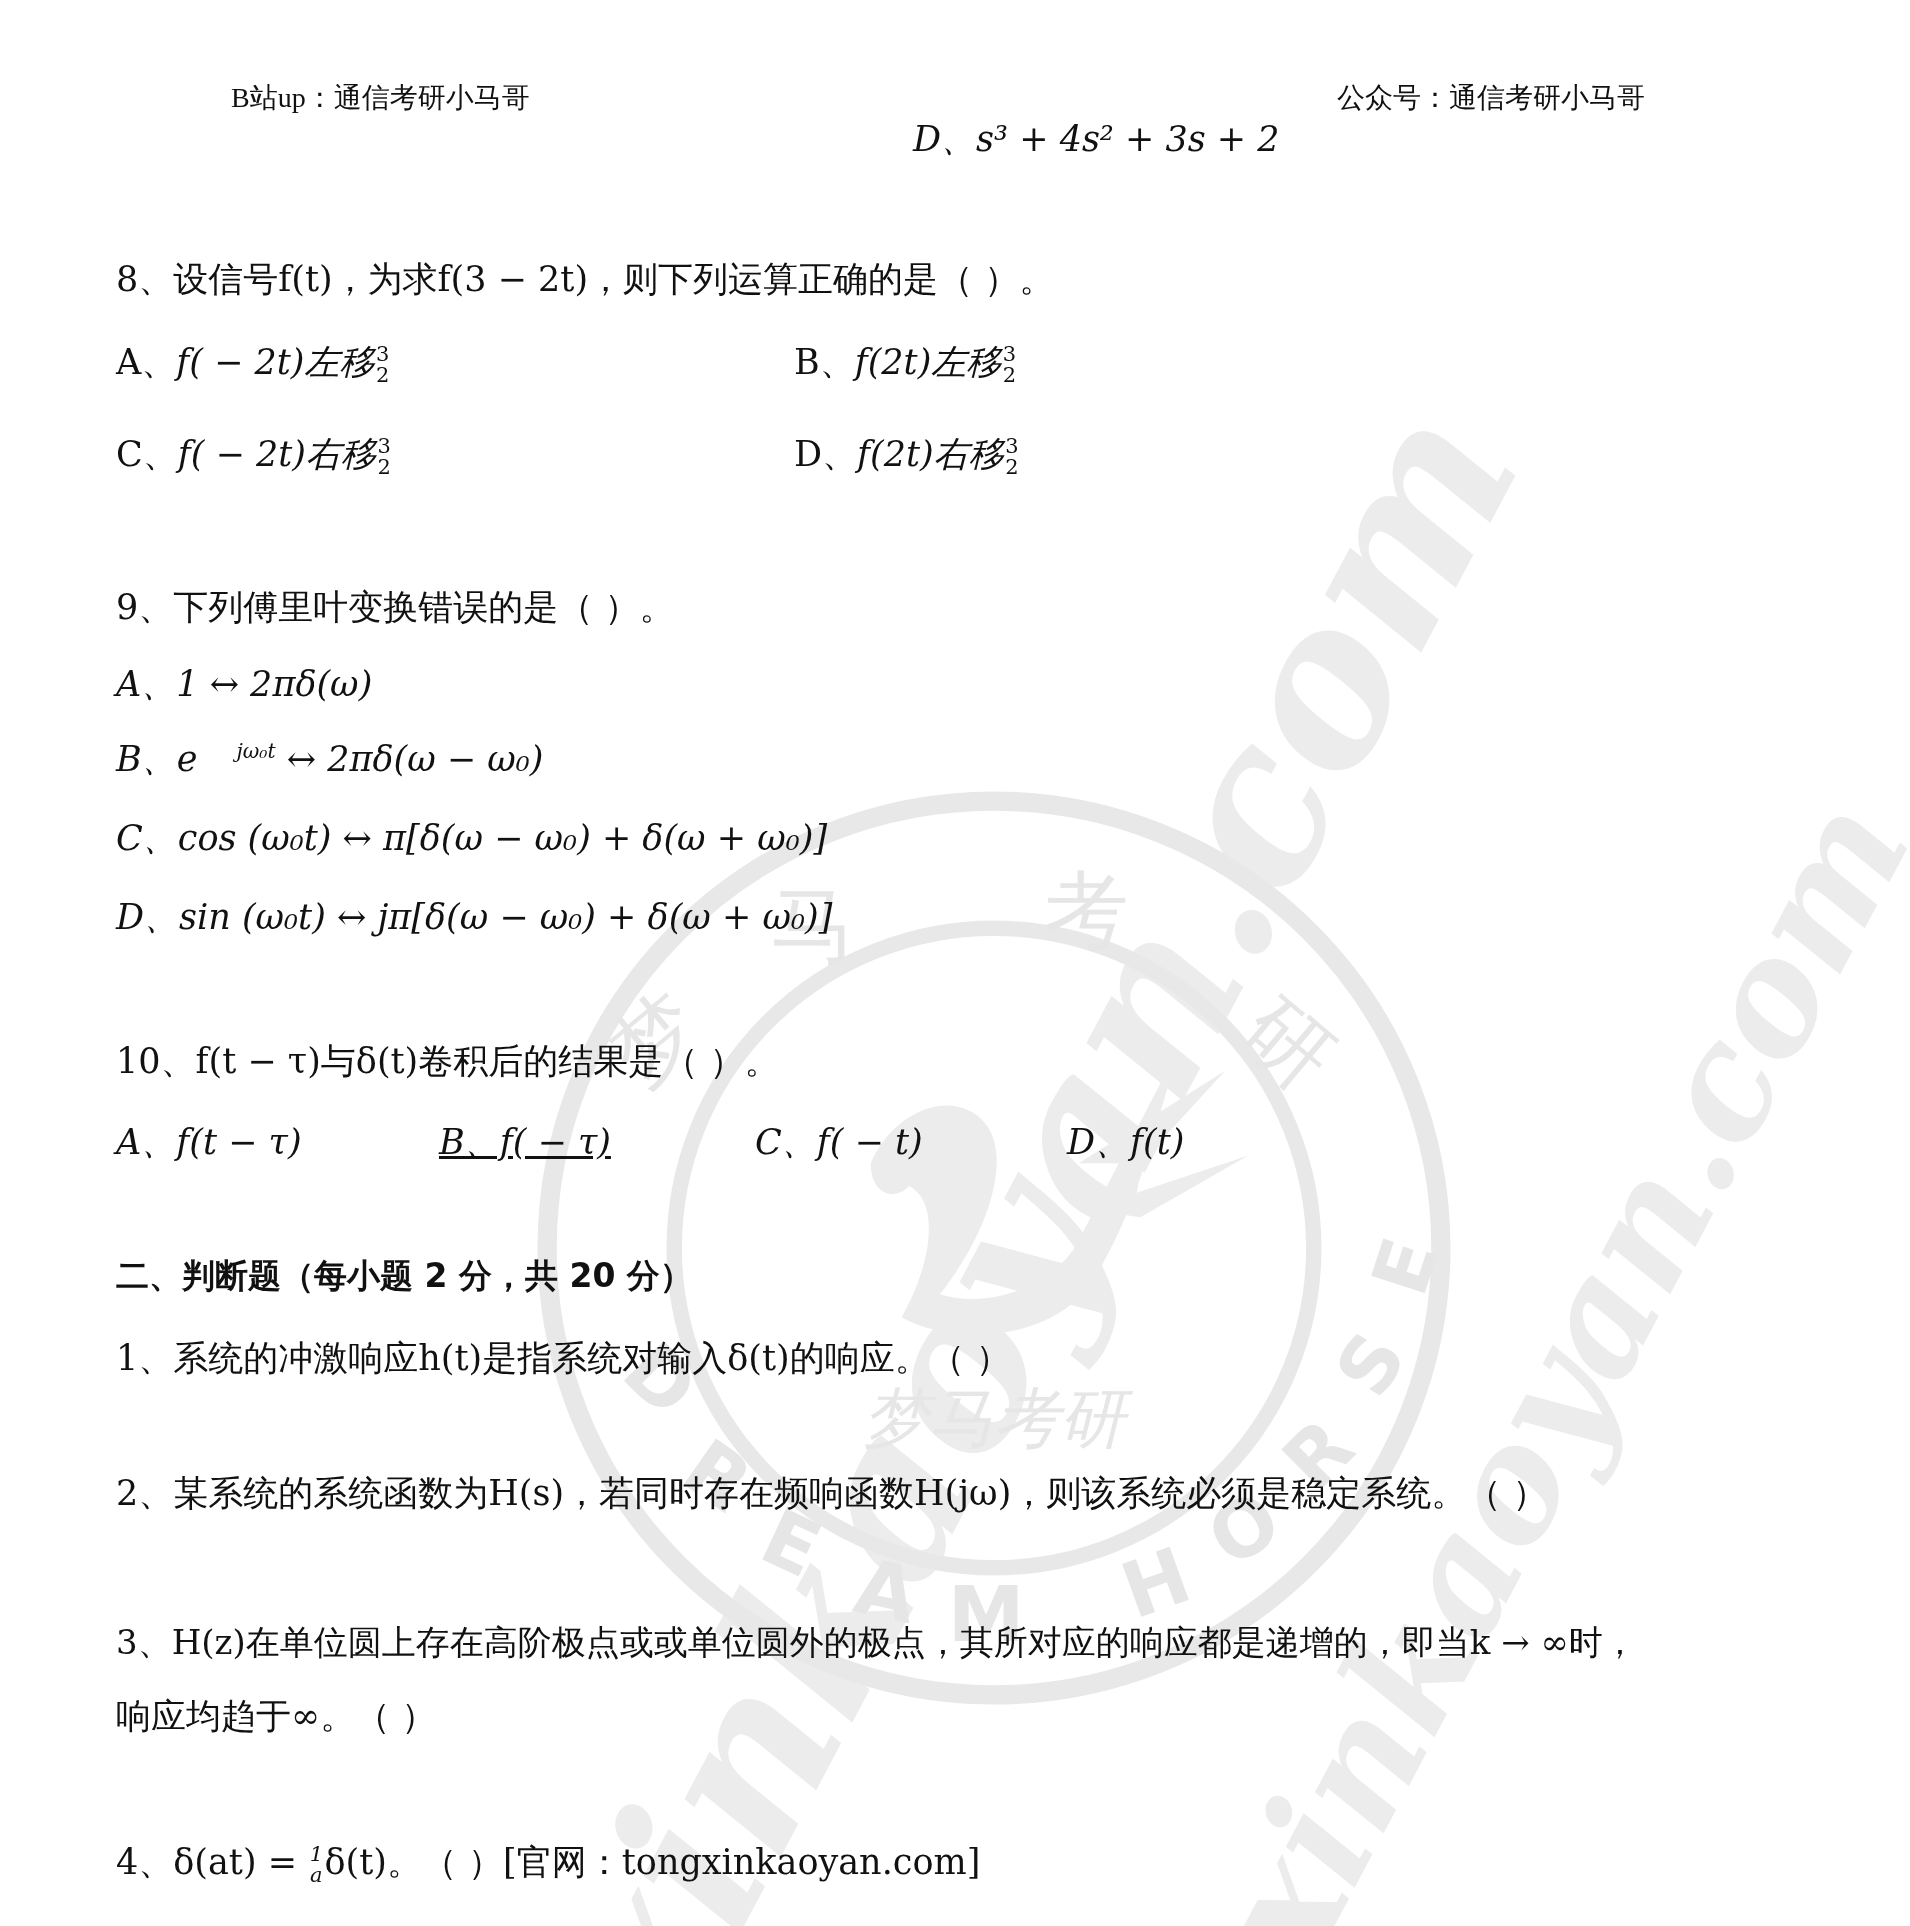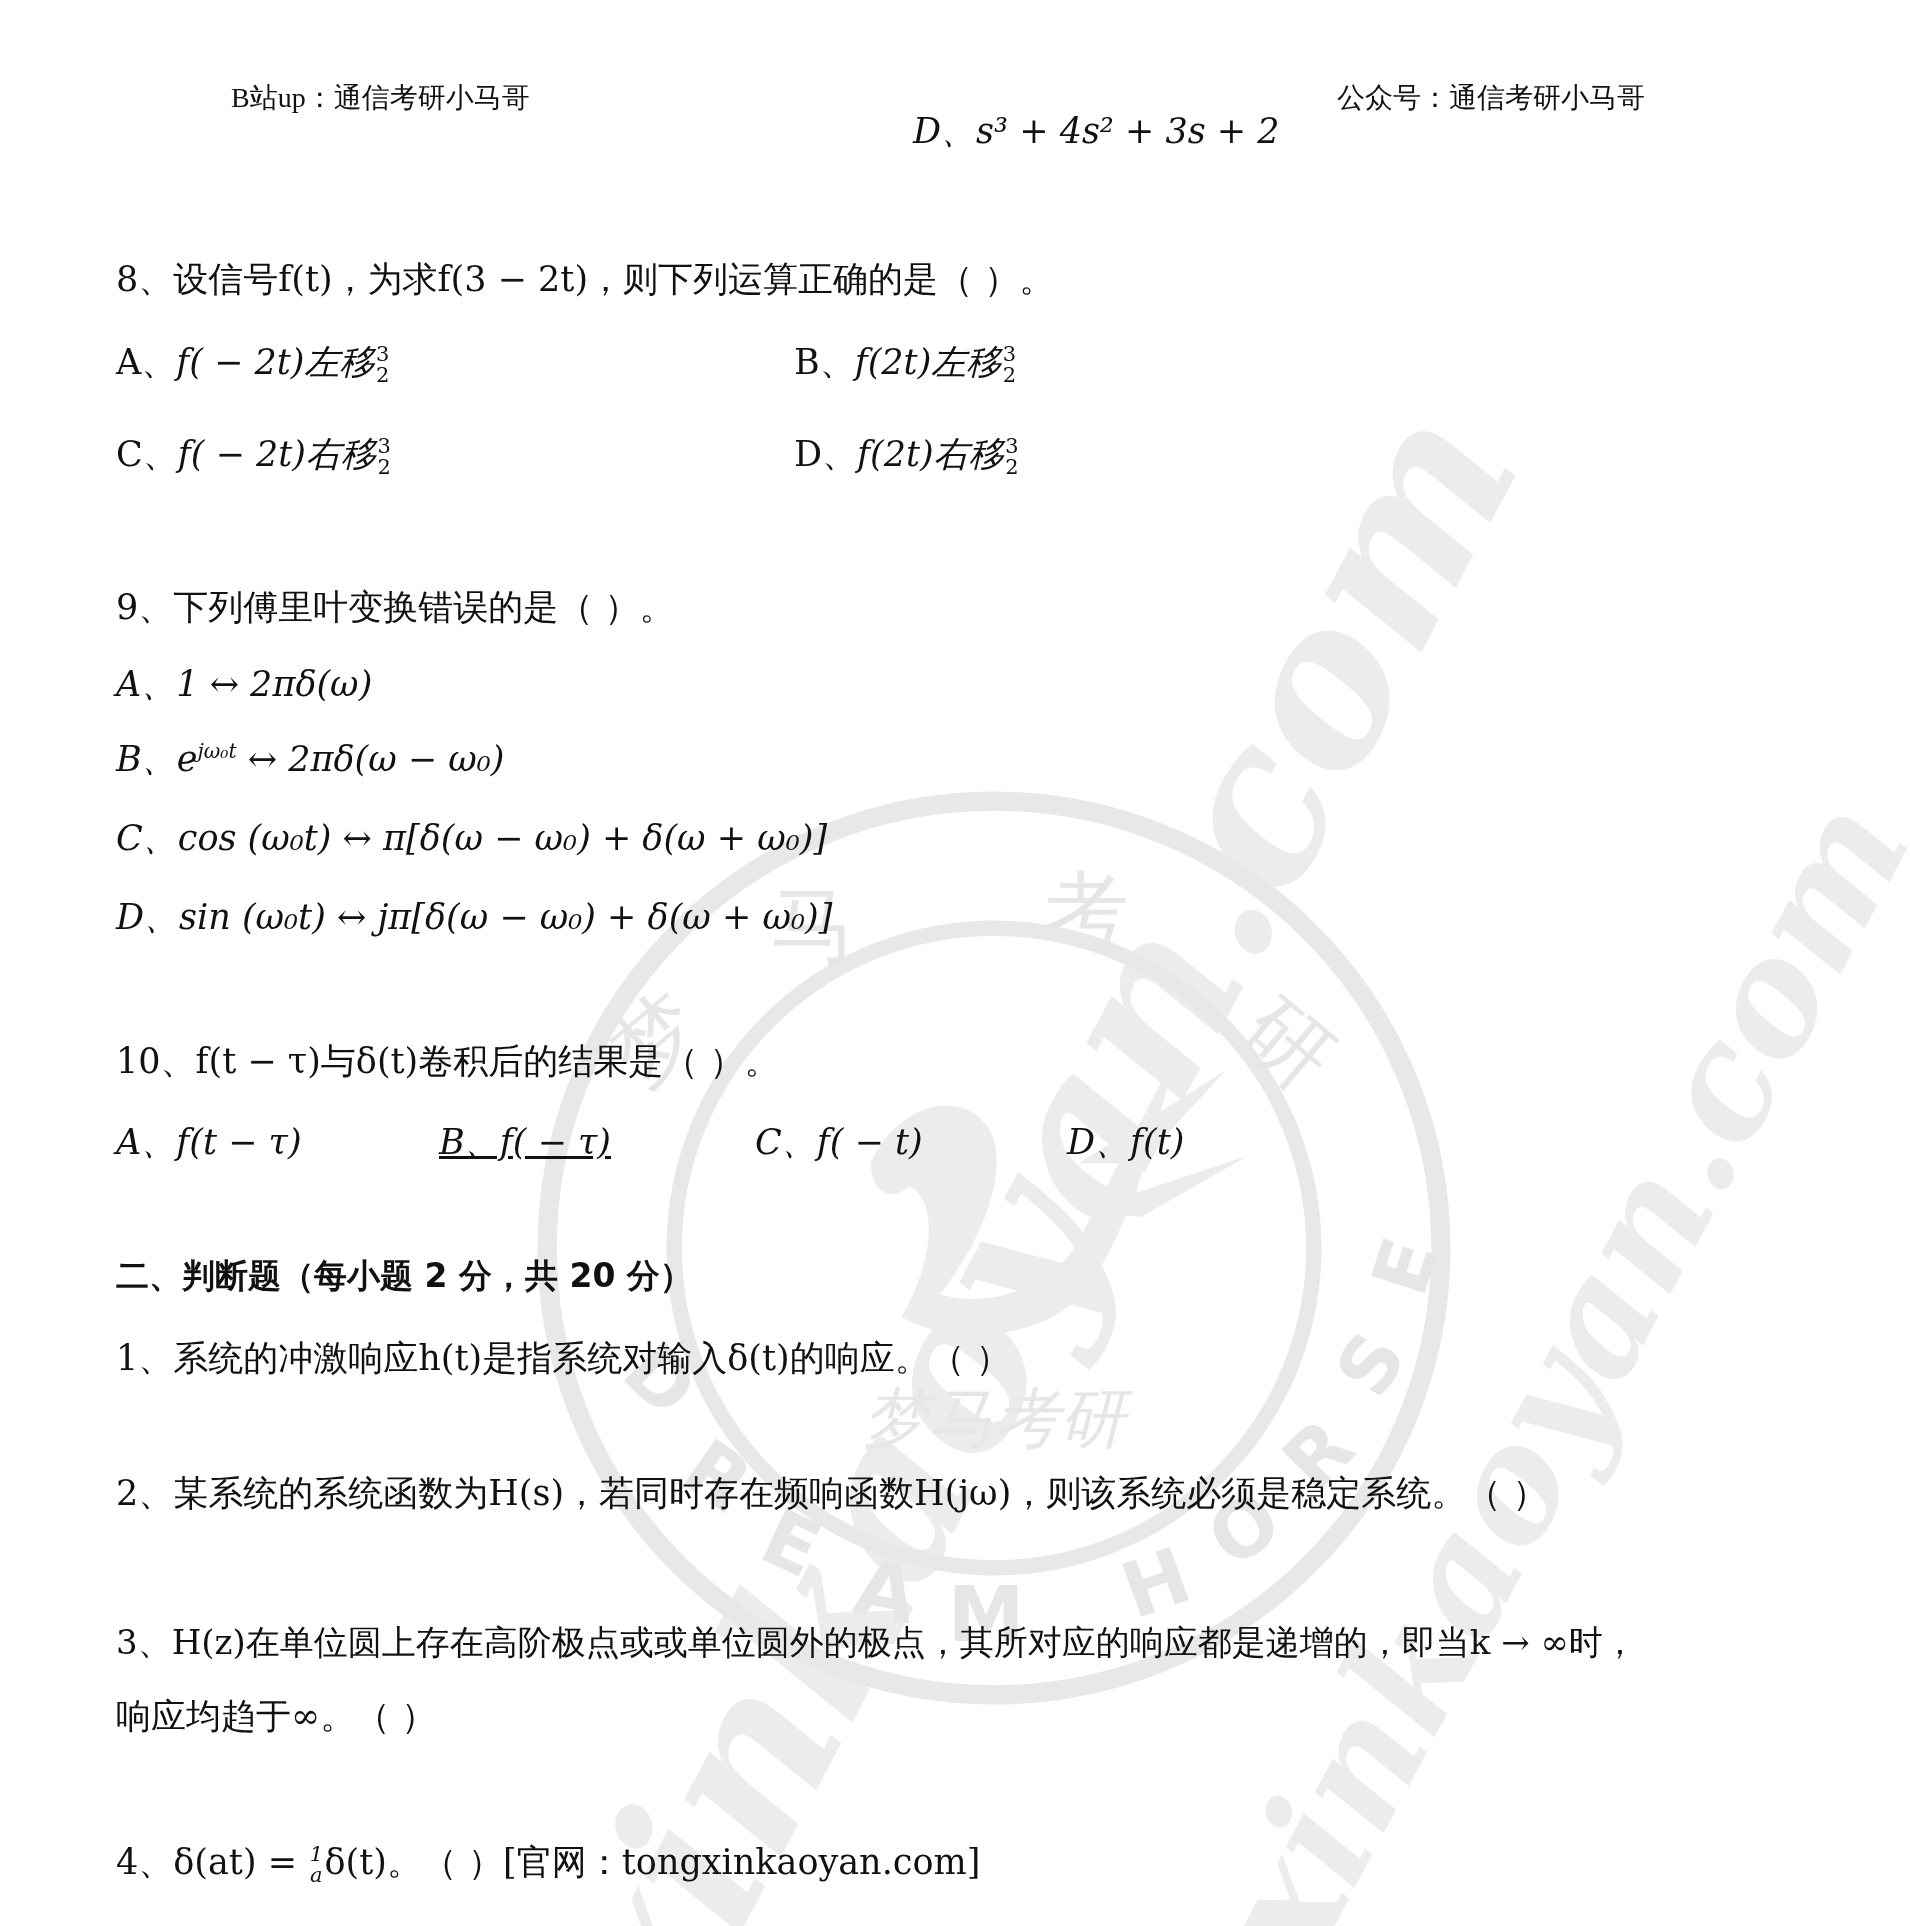--- a/index.html
+++ b/index.html
@@ -14,21 +14,21 @@
       color: #ececec; white-space: nowrap; transform-origin: left bottom;
     }
     .seal { position: absolute; left: 524px; top: 778px; width: 940px; height: 940px; }
     .content { position: absolute; inset: 0; z-index: 1; }
     .hdr { position: absolute; top: 79px; font-size: 28px; font-family: Liberation Serif, serif; }
     .line { position: absolute; left: 116px; font-size: 35px; line-height: 1.2; white-space: nowrap; }
     .opt { position: absolute; font-size: 35px; white-space: nowrap; }
     .math { font-family: "DejaVu Serif", serif; font-style: italic; }
     .frac { display: inline-block; vertical-align: middle; text-align: center; font-size: 21px; line-height: 1; margin: 0 1.5px; }
     .frac > span { display: block; }
-    sup, sub { font-size: 58%; }
+    sup, sub { font-size: 58%; margin-left: 39px; }
     .bold { font-weight: bold; font-family: "DejaVu Sans", sans-serif; }
   </style>
 </head>
 <body>
 
 <div class="watermark-layer">
   <div class="wm-text" style="left:462px; top:2311px; font-size:216px; transform: rotate(-62deg);">tongxinkaoyan.com</div>
   <div class="wm-text" style="left:1156px; top:2157px; font-size:154px; transform: rotate(-62deg);">tongxinkaoyan.com</div>
 
   <svg class="seal" viewBox="0 0 2440 2440">
@@ -54,21 +54,21 @@
     <text x="2130" y="1580" font-size="200" fill="#e6e6e6" font-family="DejaVu Sans, sans-serif" font-weight="bold" transform="rotate(-58 2210 1520)">S</text>
     <text x="2220" y="1320" font-size="200" fill="#e6e6e6" font-family="DejaVu Sans, sans-serif" font-weight="bold" transform="rotate(-72 2300 1260)">E</text>
   </svg>
 </div>
 
 <div class="content">
 
   <div class="hdr" style="left:231px;">B站up：通信考研小马哥</div>
   <div class="hdr" style="left:1337px;">公众号：通信考研小马哥</div>
 
-  <div class="opt math" style="left:913px; top:108px;">D、s³ + 4s² + 3s + 2</div>
+  <div class="opt math" style="left:913px; top:116px;">D、s³ + 4s² + 3s + 2</div>
 
   <div class="line" style="top:258px;">8、设信号f(t)，为求f(3 − 2t)，则下列运算正确的是（    ）。</div>
   <div class="opt" style="left:116px; top:339px;">
     <span>A、</span><span class="math">f( − 2t)左移</span><span class="frac"><span>3</span><span>2</span></span>
   </div>
   <div class="opt" style="left:794px; top:339px;">
     <span>B、</span><span class="math">f(2t)左移</span><span class="frac"><span>3</span><span>2</span></span>
   </div>
   <div class="opt" style="left:116px; top:431px;">
     <span>C、</span><span class="math">f( − 2t)右移</span><span class="frac"><span>3</span><span>2</span></span>

